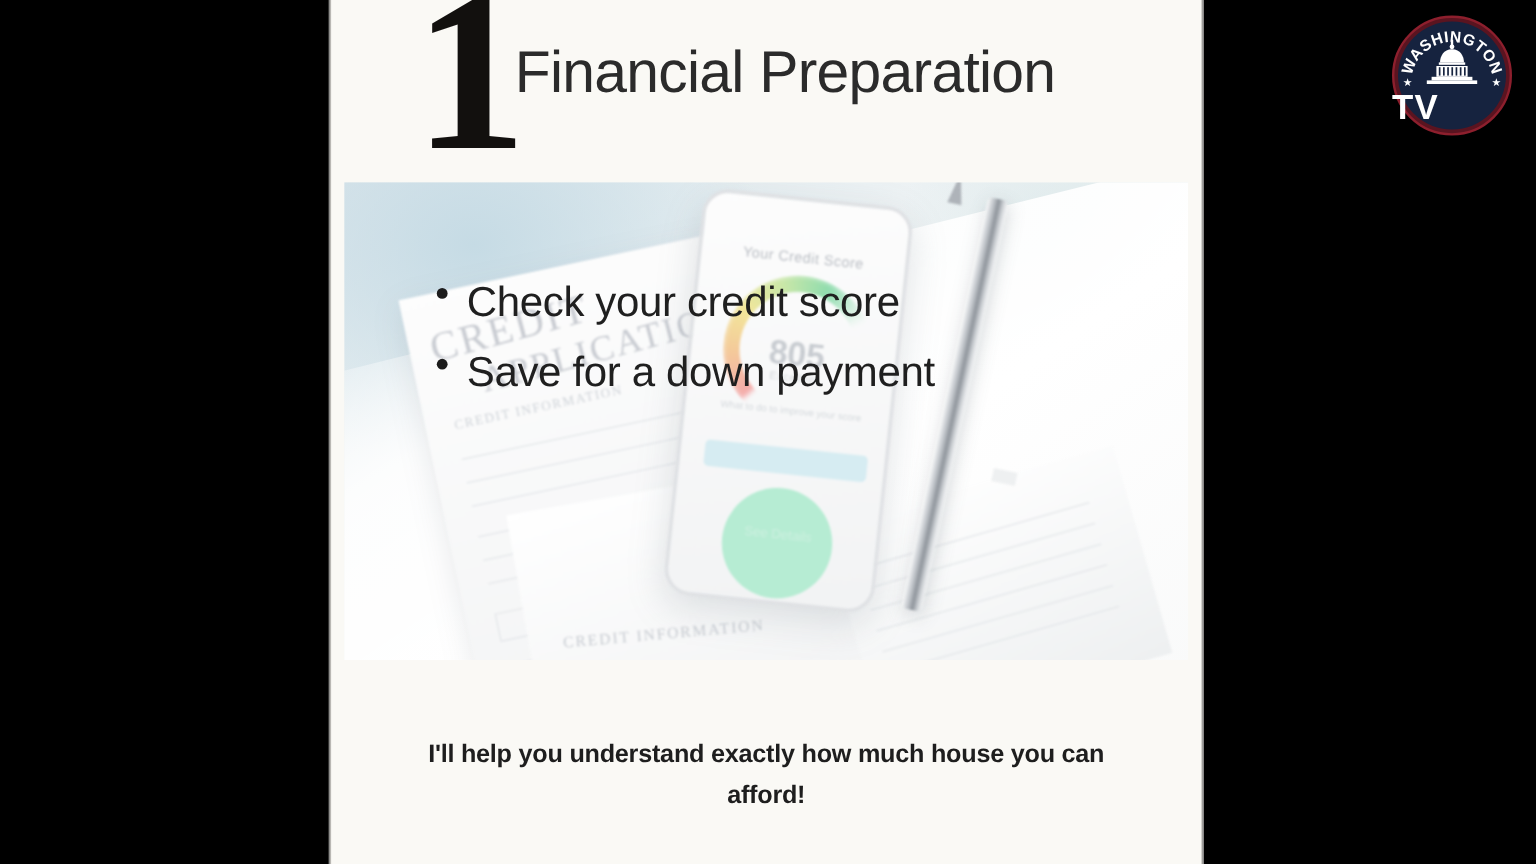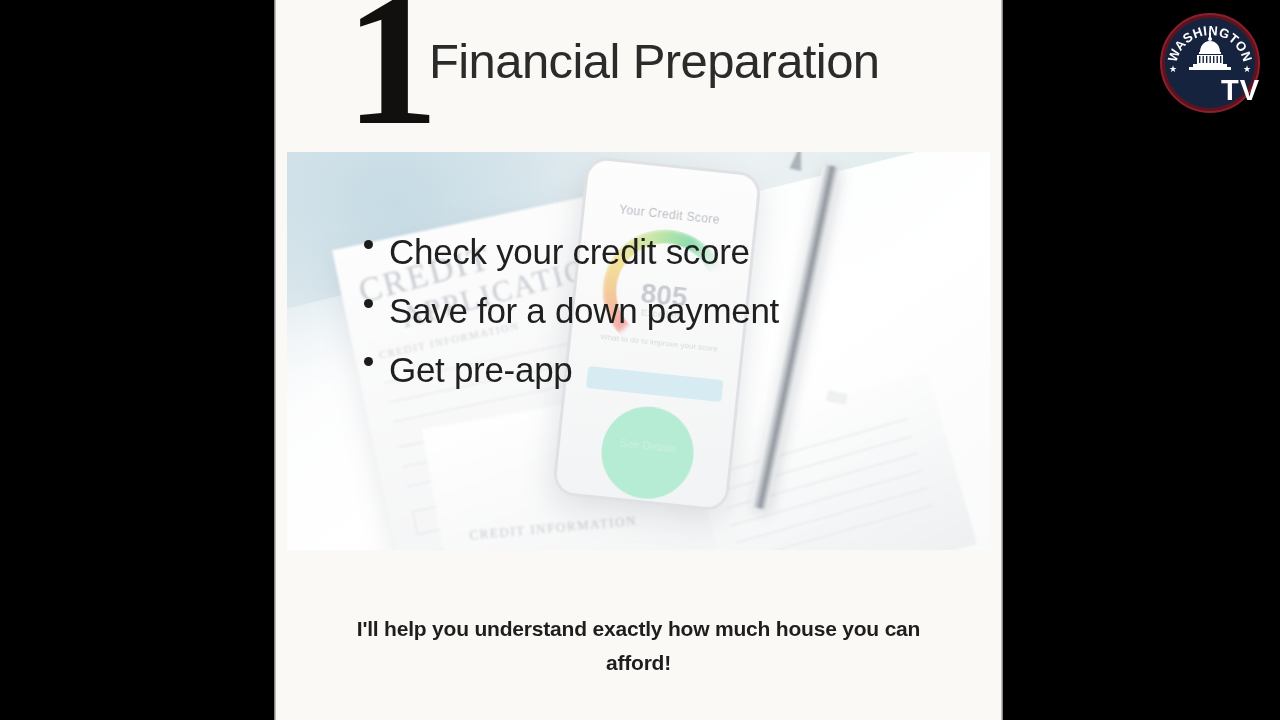--- a/index.html
+++ b/index.html
@@ -282,21 +282,21 @@
     position:absolute; inset:5px;
     border-radius:50%;
     background:#16233f;
   }
   .logo-arc-text{
     position:absolute; inset:0;
   }
   .logo-tv{
     position:absolute;
     left:0; bottom:8px; width:100%;
-    text-align:right;
+    text-align:left;
     font-size:29px; font-weight:bold;
     color:#ffffff;
     letter-spacing:1px;
     line-height:1;
   }
   .star{
     position:absolute; top:52px;
     color:#ffffff; font-size:9px; line-height:1;
   }
   .star.l{ left:9px; }
@@ -370,24 +370,20 @@
     </div>
 
     <div class="bullets">
       <div class="bullet-row">
         <span class="bullet-dot"></span>
         <span class="bullet-text">Check your credit score</span>
       </div>
       <div class="bullet-row">
         <span class="bullet-dot"></span>
         <span class="bullet-text">Save for a down payment</span>
-      </div>
-      <div class="bullet-row">
-        <span class="bullet-dot"></span>
-        <span class="bullet-text">Get pre-app</span>
       </div>
     </div>
 
     <div class="caption">I'll help you understand exactly how much house you can afford!</div>
   </div>
 
   <div class="logo">
     <div class="logo-ring"></div>
     <div class="logo-inner"></div>
 

